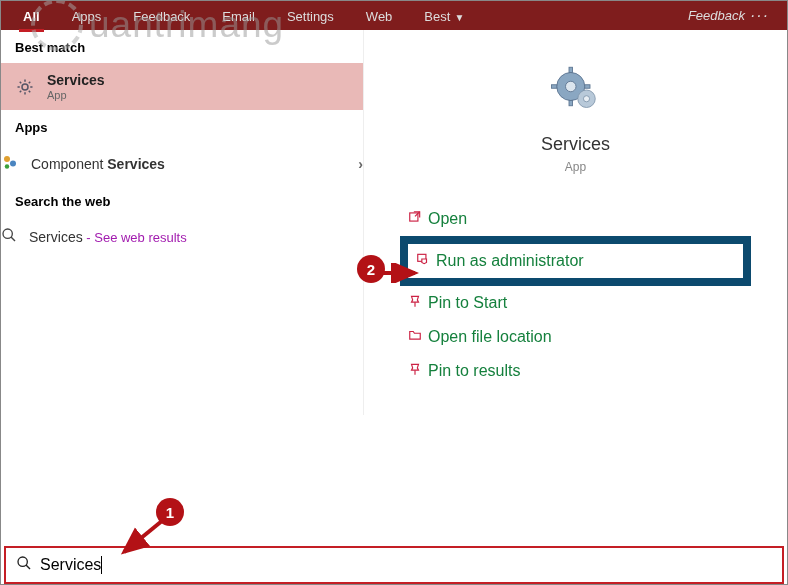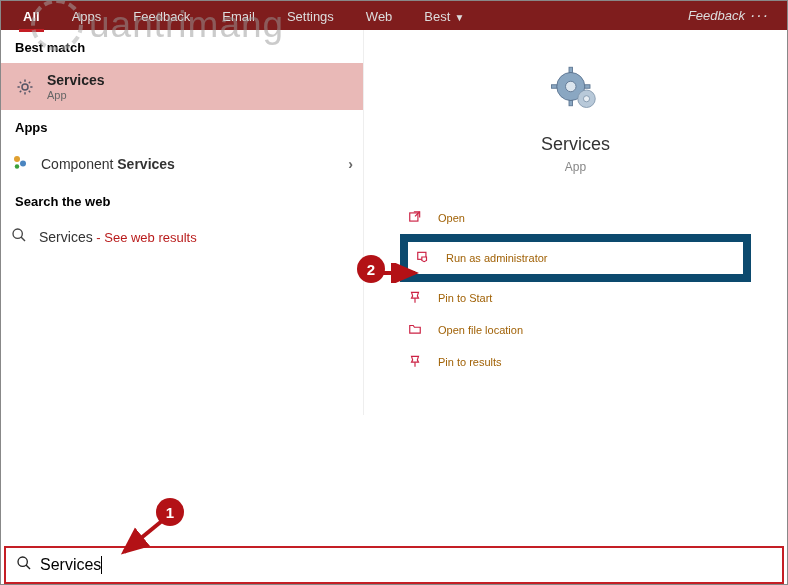--- a/index.html
+++ b/index.html
@@ -17,31 +17,31 @@
 .content { display: flex; height: 385px; }
 .left-panel { width: 362px; background: white; }
 .right-panel { flex: 1; background: white; border-left: 1px solid #eee; }
 
 .section-header { font-weight: 600; font-size: 13px; padding: 10px 14px 8px; }
 .best-match-item { background: #e9b9b7; padding: 9px 14px; display: flex; align-items: center; gap: 12px; cursor:pointer; }
 .best-match-item .icon-box { width: 20px; height: 20px; display:flex; align-items:center; justify-content:center; }
 .best-match-item .title { font-weight: 600; font-size: 14px; color:#222; }
 .best-match-item .sub { font-size: 11px; color: #666; margin-top:1px; }
 
-.list-item { padding: 10px 10px; display: flex; align-items: center; gap: 12px; font-size: 14px; color:#333; cursor:pointer; position:relative; }
+.list-item { padding: 10px 0; display: flex; align-items: center; gap: 12px; font-size: 14px; color:#333; cursor:pointer; position:relative; }
 .list-item .chev-right { margin-left:auto; color:#666; font-size:14px; font-weight:bold;}
-.list-item .sub-gray { color:#b91c1c; font-size:13px;}
+.list-item .sub-gray { color:#a21caf; font-size:13px;}
 .list-item .bold-in { font-weight:700; }
 
 .app-icon-big { display:flex; justify-content:center; padding-top:32px; }
 .app-title-right { text-align:center; font-size:18px; padding-top:16px; color:#333; }
 .app-sub-right { text-align:center; font-size:12px; color:#888; margin-top:5px; margin-bottom:28px; }
 
 .action-list { padding: 0 36px; }
-.action-item { display:flex; align-items:center; gap:14px; padding:8px 6px; font-size:11px; color:#a16207; cursor:pointer; }
+.action-item { display:flex; align-items:center; gap:4px; padding:8px 6px; font-size:16px; color:#15803d; cursor:pointer; }
 .action-item .aicon { width:18px; text-align:center; }
 .action-highlight { border:8px solid #0c4a6e; }
 
 .search-bar { position:absolute; bottom:0; left:3px; right:3px; height:38px; border:2px solid #c41e25; display:flex; align-items:center; padding:0 10px; background:white; }
 .search-bar .sicon { margin-right:8px; }
 .cursor-blink { display:inline-block; width:1px; height:18px; background:#000; vertical-align:middle; animation: blink 1s steps(1) infinite; }
 @keyframes blink { 50% { opacity:0; } }
 
 .callout { position:absolute; width:28px; height:28px; border-radius:50%; background:#b31116; color:white; font-weight:700; display:flex; align-items:center; justify-content:center; font-size:15px; z-index:20; }
 .arrow-red { position:absolute; z-index:19; }

